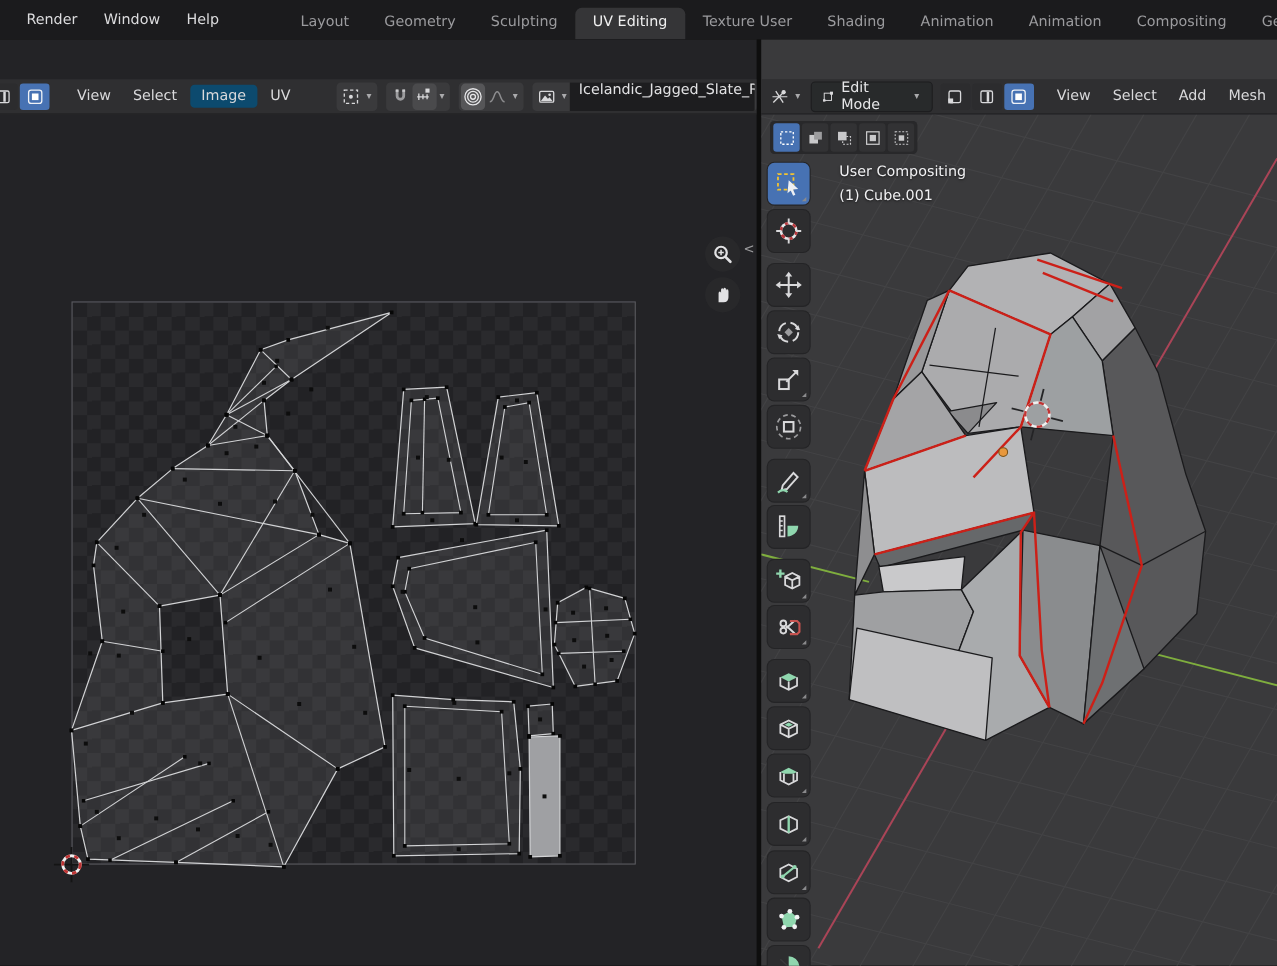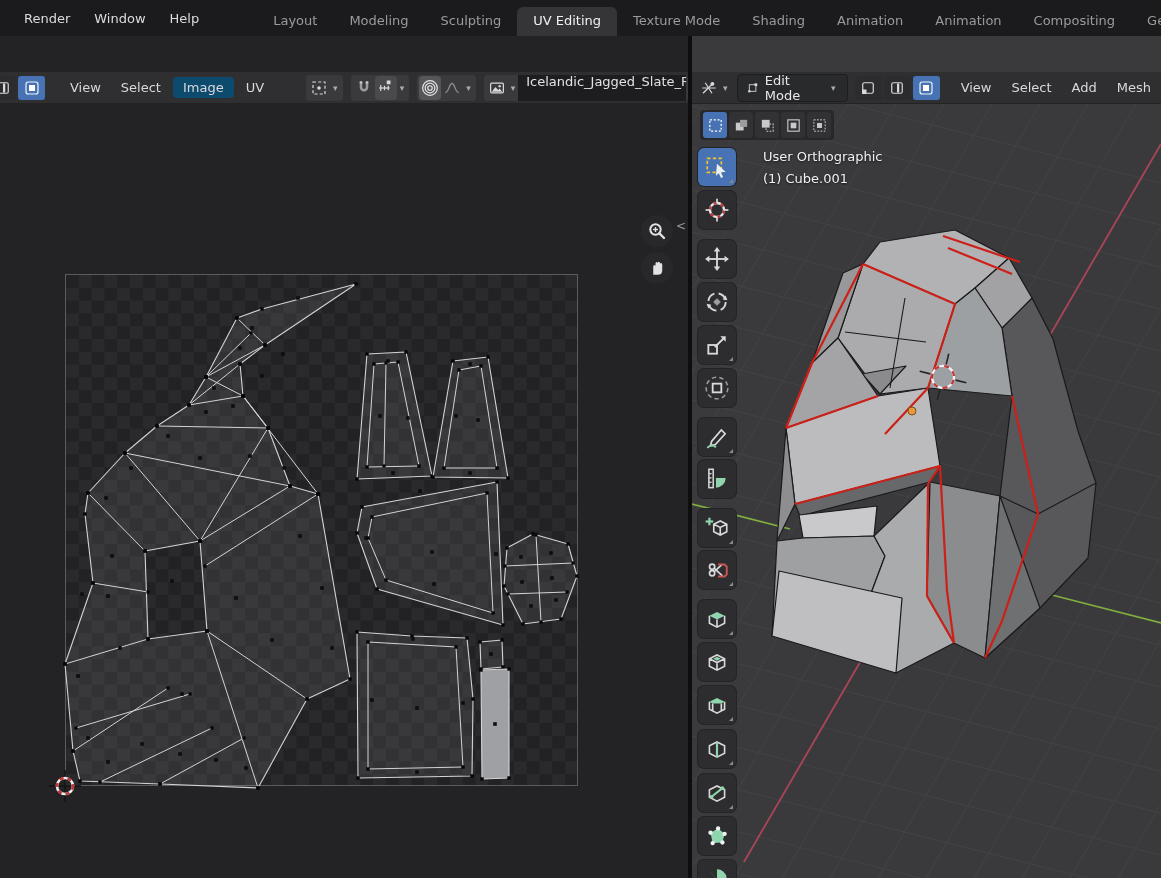--- a/index.html
+++ b/index.html
@@ -51,24 +51,24 @@
 <body>
 
 <div class="topbar">
   <div class="topbar-menus" id="topbar-menus">
       <div class="menu-item">Render</div>
       <div class="menu-item">Window</div>
       <div class="menu-item">Help</div>
     </div>
   <div class="tabs" id="topbar-tabs">
       <div class="tab">Layout</div>
-      <div class="tab">Modeling</div>
+      <div class="tab">Geometry</div>
       <div class="tab">Sculpting</div>
       <div class="tab active">UV Editing</div>
-      <div class="tab">Texture Mode</div>
+      <div class="tab">Texture User</div>
       <div class="tab">Shading</div>
       <div class="tab">Animation</div>
       <div class="tab">Animation</div>
       <div class="tab">Compositing</div>
       <div class="tab">Geometry Nodes</div>
     </div>
 </div>
 
 <div id="uv-editor" class="editor">
   <div class="ed-header" id="uv-header">
@@ -731,17 +731,17 @@
             <line x1="12" y1="12" x2="20" y2="16" stroke="#3a3a3c" stroke-width="1.2"></line>
           </svg>
         </div>
         <div class="tool-btn" style="top: 758px;">
           <svg width="26" height="26" viewBox="0 0 24 24">
             <ellipse cx="12" cy="10" rx="9" ry="7" fill="#c9a9e6"></ellipse>
           </svg>
         </div>
       </div>
     <div id="v3d-overlay">
-      <div>User Orthographic</div>
+      <div>User Compositing</div>
       <div>(1) Cube.001</div>
     </div>
   </div>
 </div>
 
 </body></html>

